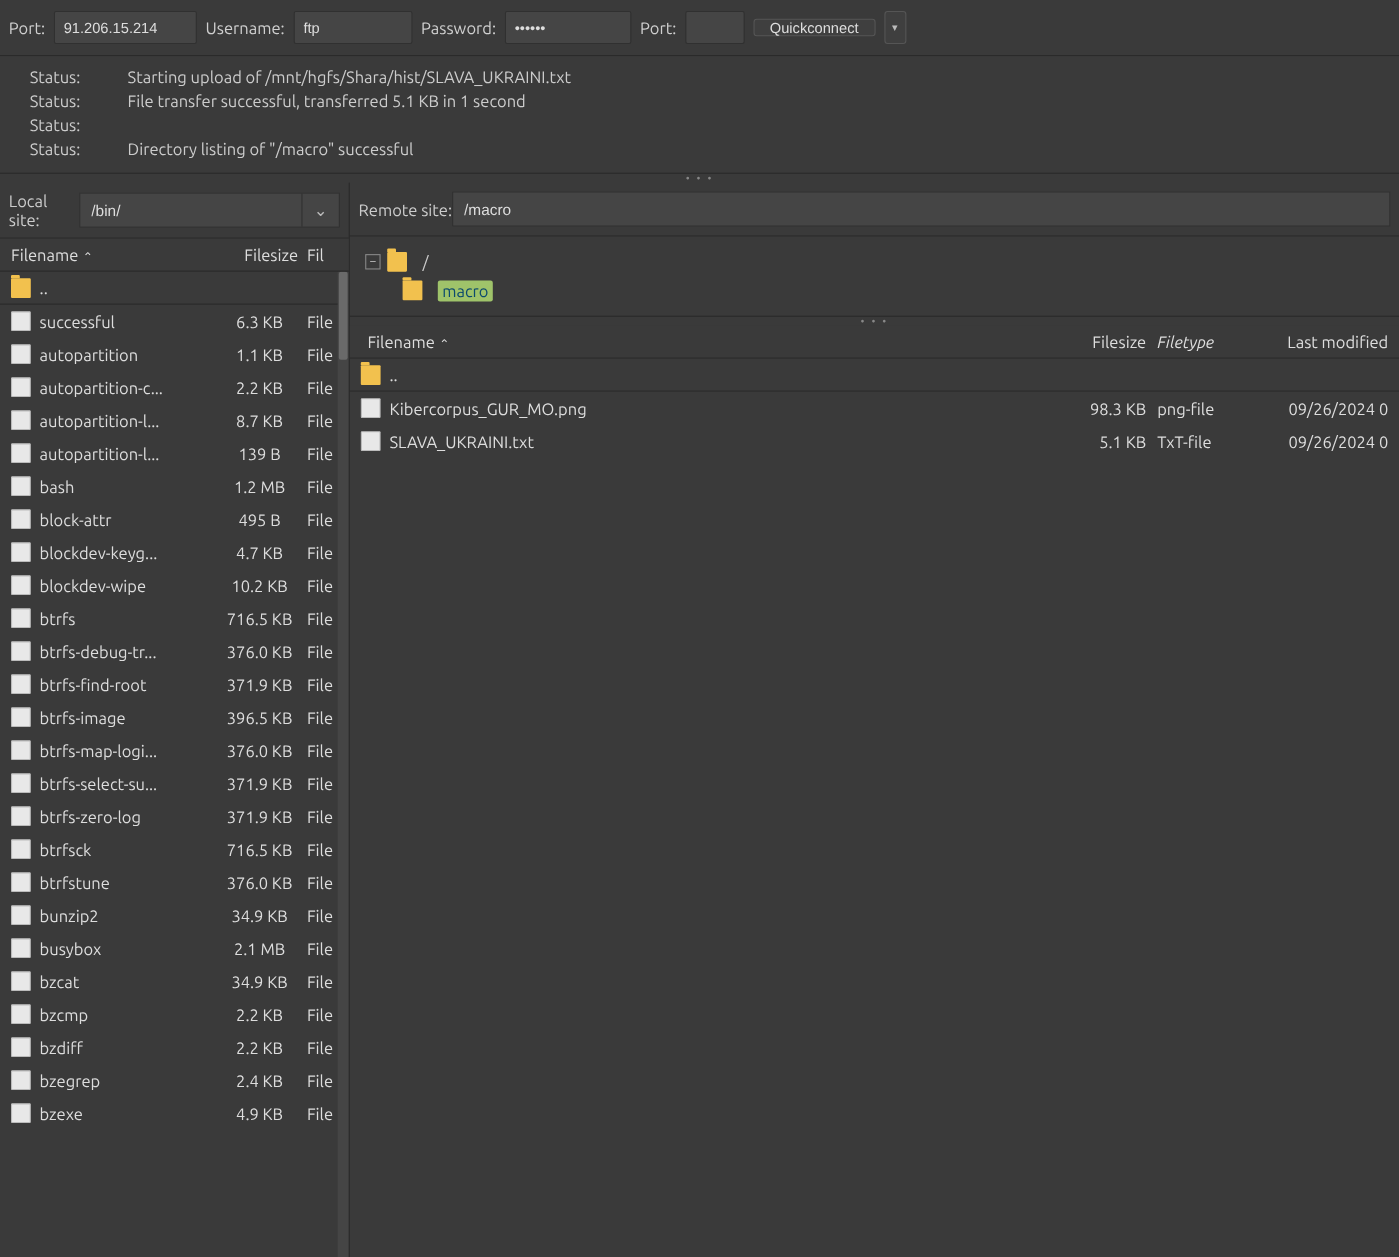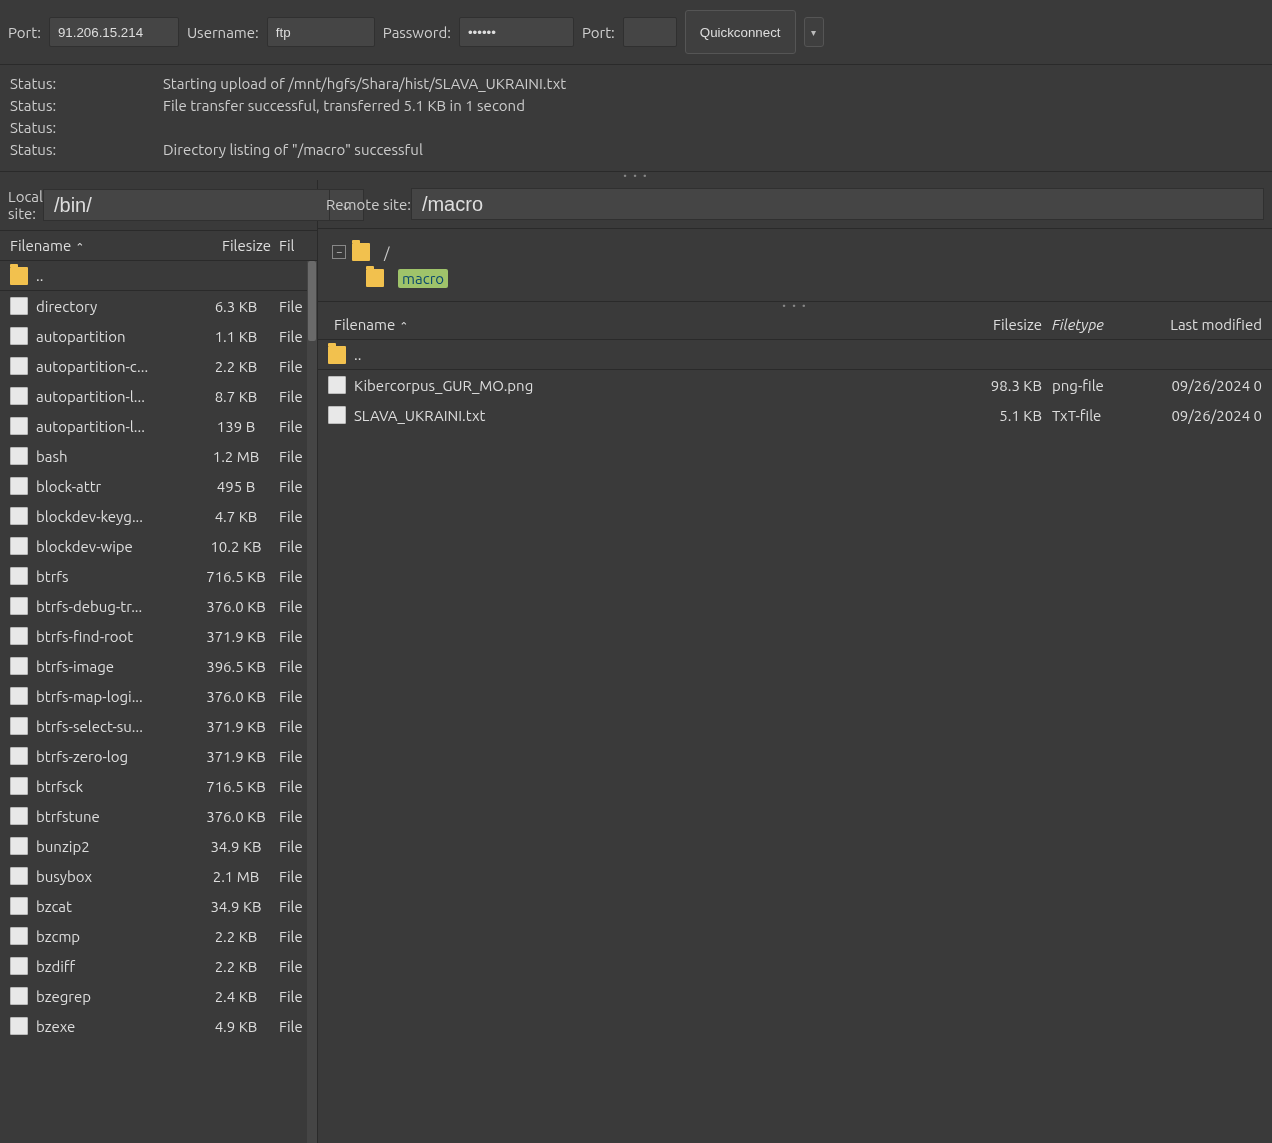--- a/index.html
+++ b/index.html
@@ -31,21 +31,21 @@
     border-radius: 2px;
   }
   .connbar .host { width: 130px; }
   .connbar .user { width: 108px; }
   .connbar .pass { width: 115px; }
   .connbar .port { width: 54px; }
   .connbar .quickconnect {
     background: #3f3f3f;
     border: 1px solid #555;
     color: #ddd;
-    height: 44px;
+    height: 16px;
     padding: 0 14px;
     cursor: pointer;
     border-radius: 3px;
   }
   .connbar .qcdrop {
     background: #3f3f3f;
     border: 1px solid #555;
     height: 30px;
     width: 20px;
     cursor: pointer;
@@ -53,21 +53,21 @@
     font-size: 10px;
     color: #bbb;
   }
 
   
   .statuslog {
     padding: 8px 10px 10px 10px;
     border-bottom: 1px solid #2a2a2a;
     line-height: 22px;
   }
-  .statuslog .row { display: flex; gap: 73px; }
+  .statuslog .row { display: flex; gap: 26px; text-align: center; }
   .statuslog .lbl { width: 80px; }
 
   
   .splitdots { height: 8px; text-align: center; color: #888; font-size: 10px; letter-spacing: 2px; line-height: 8px; }
 
   
   .mainwrap { display: flex; height: calc(1143px - 46px - 100px - 8px); }
   .localpane { width: 318px; border-right: 1px solid #2a2a2a; display: flex; flex-direction: column; }
   .remotepane { flex: 1; display: flex; flex-direction: column; }
 
@@ -86,21 +86,21 @@
     border: 1px solid #303030;
     height: 32px;
   }
   .sitebar .combo input {
     flex: 1;
     background: transparent;
     border: none;
     color: #ddd;
     padding: 0 10px;
     outline: none;
-    font-size: 20px;
+    font-size: 14px;
   }
   .sitebar .combo .drop {
     width: 34px;
     border-left: 1px solid #303030;
     display:flex; align-items:center; justify-content:center;
     cursor:pointer;
     color:#bbb;
   }
 
   
@@ -250,21 +250,21 @@
     <div class="filelist">
       <div class="rows" id="local-rows">
           <div class="filerow updir">
             <span class="ico folder"></span>
             <span class="name">..</span>
             <span class="size"></span>
             <span class="type"></span>
           </div>
           <div class="filerow">
             <span class="ico file"></span>
-            <span class="name">directory</span>
+            <span class="name">successful</span>
             <span class="size">6.3 KB</span>
             <span class="type">File</span>
           </div>
           <div class="filerow">
             <span class="ico file"></span>
             <span class="name">autopartition</span>
             <span class="size">1.1 KB</span>
             <span class="type">File</span>
           </div>
           <div class="filerow">

